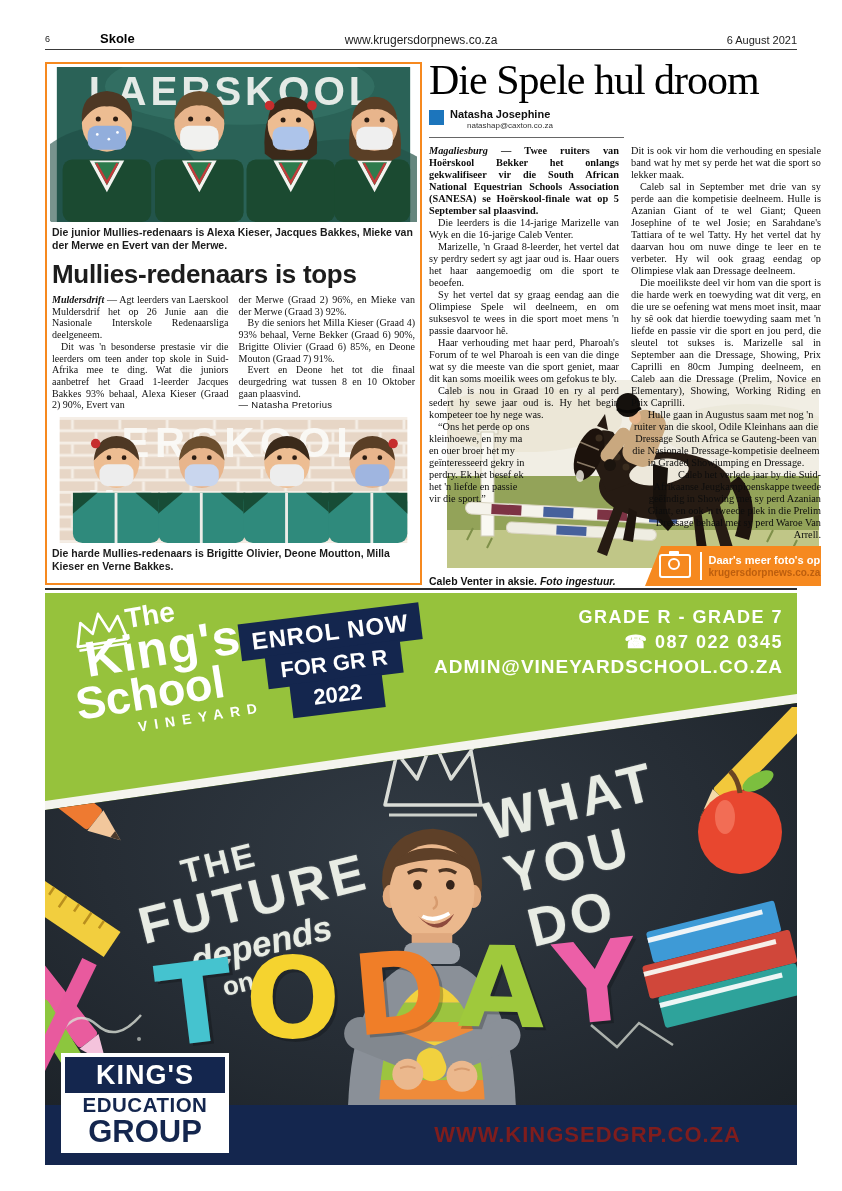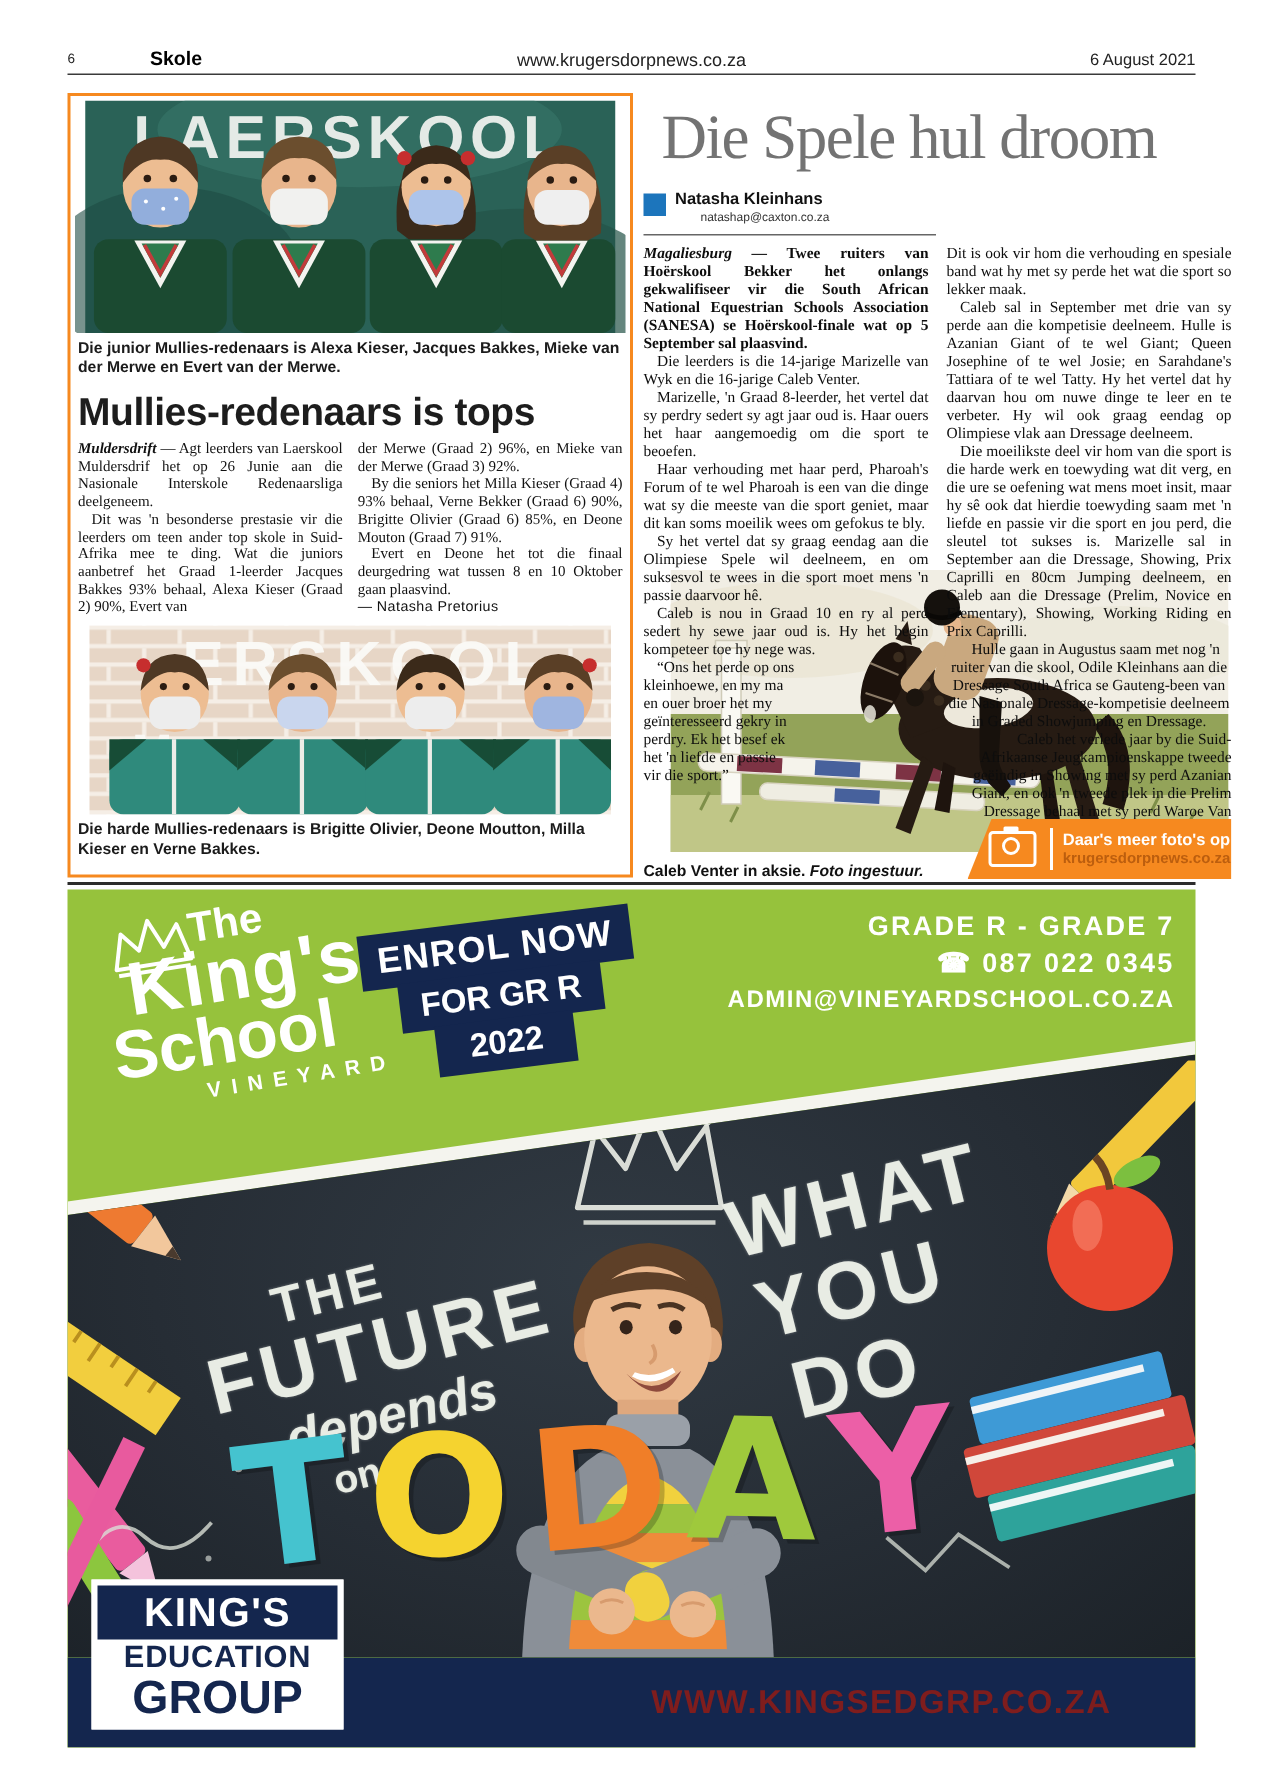--- a/index.html
+++ b/index.html
@@ -23,21 +23,21 @@
          line-height:11.7px;color:#111;text-align:justify;}
   .lcols .col{flex:1;min-width:0;}
   .lcols p{margin:0;}
   .lcols p.ind{text-indent:9px;}
   .dl{font-style:italic;font-weight:bold;}
   .sig{font-family:"Liberation Sans",sans-serif;font-size:9.5px;letter-spacing:.3px;margin-top:1px;}
   .photo2wrap{margin-top:6px;}
 
   
   .rart{position:absolute;left:429px;top:58px;width:392px;height:530px;}
-  .rhead{font-family:"Liberation Serif",serif;font-size:42px;line-height:45px;letter-spacing:-1px;color:#737373;font-weight:normal;margin:12px;}
+  .rhead{font-family:"Liberation Serif",serif;font-size:42px;line-height:45px;letter-spacing:-1px;color:#000000;font-weight:normal;margin:0;}
   .bylrow{position:relative;margin-top:5px;width:195px;height:30px;border-bottom:1px solid #666;padding-left:21px;box-sizing:border-box;}
   .bsq{position:absolute;left:0;top:2px;width:15px;height:15px;background:#1C75BC;}
   .bname{font-size:11px;font-weight:bold;color:#111;line-height:13px;}
   .bmail{font-size:8px;color:#333;line-height:9px;padding-left:17px;}
   .rphoto{position:absolute;left:18px;top:322px;z-index:0;}
   .rcols{position:relative;z-index:1;display:flex;gap:12px;margin-top:7px;
          font-family:"Liberation Serif",serif;font-size:10.3px;line-height:12px;color:#0d0d0d;text-align:justify;}
   .rcols .col{flex:1;min-width:0;}
   .rcols p{margin:0;}
   .rcols p.ind{text-indent:9px;}
@@ -70,21 +70,21 @@
 
   .enrol{position:absolute;left:198px;top:20px;transform:rotate(-7deg);display:flex;flex-direction:column;align-items:center;z-index:2;}
   .enrol span{display:block;background:#14264E;color:#fff;font-weight:bold;text-align:center;}
   .enrol .e1{font-size:24px;padding:5px 12px 4px;letter-spacing:1px;}
   .enrol .e2{font-size:22px;padding:3px 14px 4px;margin-top:-2px;}
   .enrol .e3{font-size:22px;padding:3px 22px 5px;margin-top:-2px;}
 
   .grades{position:absolute;right:14px;top:12px;text-align:right;color:#fff;font-weight:bold;z-index:2;}
   .grades .g1{font-size:18px;letter-spacing:1.5px;line-height:25px;}
   .grades .g2{font-size:18px;letter-spacing:1.5px;line-height:25px;}
-  .grades .g3{font-size:16px;letter-spacing:1px;line-height:24px;}
+  .grades .g3{font-size:19px;letter-spacing:1px;line-height:24px;}
 
   .board-line{position:absolute;left:0;top:100px;width:752px;height:412px;background:#F4F4EE;
         clip-path:polygon(0 108px,100% 1px,100% 10px,0 117px);z-index:1;}
   .board{position:absolute;left:0;top:100px;width:752px;height:412px;z-index:1;
         background:radial-gradient(ellipse at 48% 38%,#313a43 0%,#262d35 55%,#1c2228 100%);
         clip-path:polygon(0 117px,100% 10px,100% 100%,0 100%);}
 
   .chalk{color:#E8ECE4;font-weight:bold;text-shadow:0 0 2px rgba(240,244,238,.35);}
   .chalk-left{position:absolute;left:95px;top:145px;transform:rotate(-14deg);}
   .chalk-left .cl1{font-size:34px;padding-left:54px;letter-spacing:3px;line-height:34px;}
@@ -283,21 +283,21 @@
       </svg>
     </div>
     <p class="cap">Die harde Mullies-redenaars is Brigitte Olivier, Deone Moutton, Milla Kieser en Verne Bakkes.</p>
   </div>
 
   <div class="rart">
     <h1 class="rhead">Die Spele hul droom</h1>
 
     <div class="bylrow">
       <span class="bsq"></span>
-      <div class="bname">Natasha Kleinhans</div>
+      <div class="bname">Natasha Josephine</div>
       <div class="bmail">natashap@caxton.co.za</div>
     </div>
 
     <div class="rphoto">
       <svg width="372" height="188" viewBox="0 0 372 188">
         <rect width="372" height="188" fill="#F1EEE4"></rect>
         <ellipse cx="80" cy="40" rx="95" ry="32" fill="#E9E4D2" opacity=".7"></ellipse>
         <ellipse cx="300" cy="52" rx="85" ry="28" fill="#EAE6D6" opacity=".6"></ellipse>
         <rect y="96" width="372" height="92" fill="#93A359"></rect>
         <rect y="150" width="372" height="38" fill="#C0C687"></rect>
@@ -347,22 +347,22 @@
           <path d="M170,29 Q182,35 194,28" stroke="#0A0806" stroke-width="3" fill="none"></path>
         </g>
       </svg>
     </div>
 
     <div class="rcols">
       <div class="col">
         <p class="lead"><span class="dl">Magaliesburg</span><span> — Twee ruiters van Hoërskool Bekker het onlangs gekwalifiseer vir die South African National Equestrian Schools Association (SANESA) se Hoërskool-finale wat op 5 September sal plaasvind.</span></p>
         <p class="ind">Die leerders is die 14-jarige Marizelle van Wyk en die 16-jarige Caleb Venter.</p>
         <p class="ind">Marizelle, 'n Graad 8-leerder, het vertel dat sy perdry sedert sy agt jaar oud is. Haar ouers het haar aangemoedig om die sport te beoefen.</p>
+        <p class="ind">Sy het vertel dat sy graag eendag aan die Olimpiese Spele wil deelneem, en om suksesvol te wees in die sport moet mens 'n passie daarvoor hê.</p>
         <p class="ind">Haar verhouding met haar perd, Pharoah's Forum of te wel Pharoah is een van die dinge wat sy die meeste van die sport geniet, maar dit kan soms moeilik wees om gefokus te bly.</p>
-        <p class="ind">Sy het vertel dat sy graag eendag aan die Olimpiese Spele wil deelneem, en om suksesvol te wees in die sport moet mens 'n passie daarvoor hê.</p>
         <p class="ind">Caleb is nou in Graad 10 en ry al perd sedert hy sewe jaar oud is. Hy het begin kompeteer toe hy nege was.</p>
         <p class="ind quote-narrow">“Ons het perde op ons kleinhoewe, en my ma en ouer broer het my geïnteresseerd gekry in perdry. Ek het besef ek het 'n liefde en passie vir die sport.”</p>
       </div>
       <div class="col">
         <p>Dit is ook vir hom die verhouding en spesiale band wat hy met sy perde het wat die sport so lekker maak.</p>
         <p class="ind">Caleb sal in September met drie van sy perde aan die kompetisie deelneem. Hulle is Azanian Giant of te wel Giant; Queen Josephine of te wel Josie; en Sarahdane's Tattiara of te wel Tatty. Hy het vertel dat hy daarvan hou om nuwe dinge te leer en te verbeter. Hy wil ook graag eendag op Olimpiese vlak aan Dressage deelneem.</p>
         <p class="ind">Die moeilikste deel vir hom van die sport is die harde werk en toewyding wat dit verg, en die ure se oefening wat mens moet insit, maar hy sê ook dat hierdie toewyding saam met 'n liefde en passie vir die sport en jou perd, die sleutel tot sukses is. Marizelle sal in September aan die Dressage, Showing, Prix Caprilli en 80cm Jumping deelneem, en Caleb aan die Dressage (Prelim, Novice en Elementary), Showing, Working Riding en Prix Caprilli.</p>
         <p class="ind ind-a">Hulle gaan in Augustus saam met nog 'n ruiter van die skool, Odile Kleinhans aan die Dressage South Africa se Gauteng-been van die Nasionale Dressage-kompetisie deelneem in Graded Showjumping en Dressage.</p>
         <p class="ind ind-b">Caleb het verlede jaar by die Suid-Afrikaanse Jeugkampioenskappe tweede geëindig in Showing met sy perd Azanian Giant, en ook 'n tweede plek in die Prelim Dressage behaal met sy perd Waroe Van Arrell.</p>
       </div>

